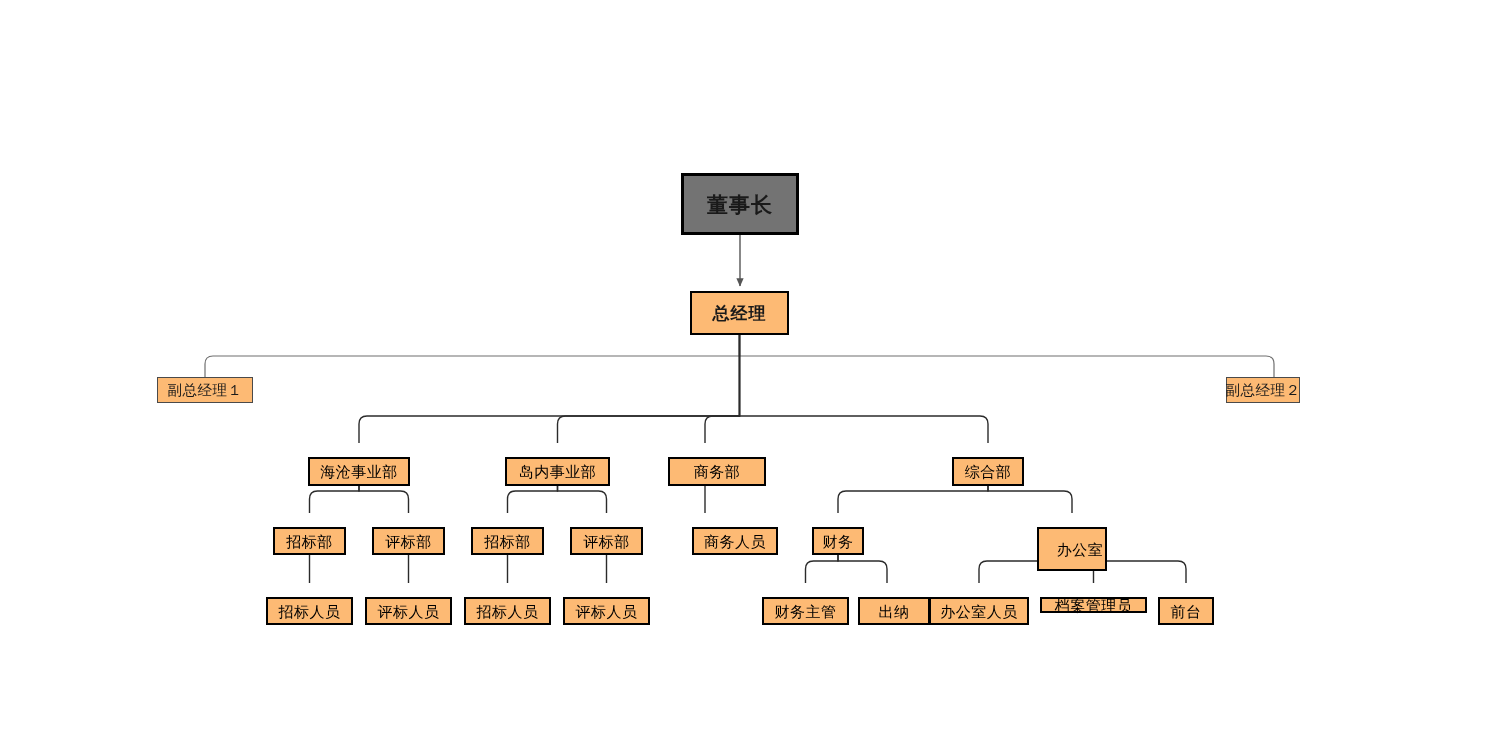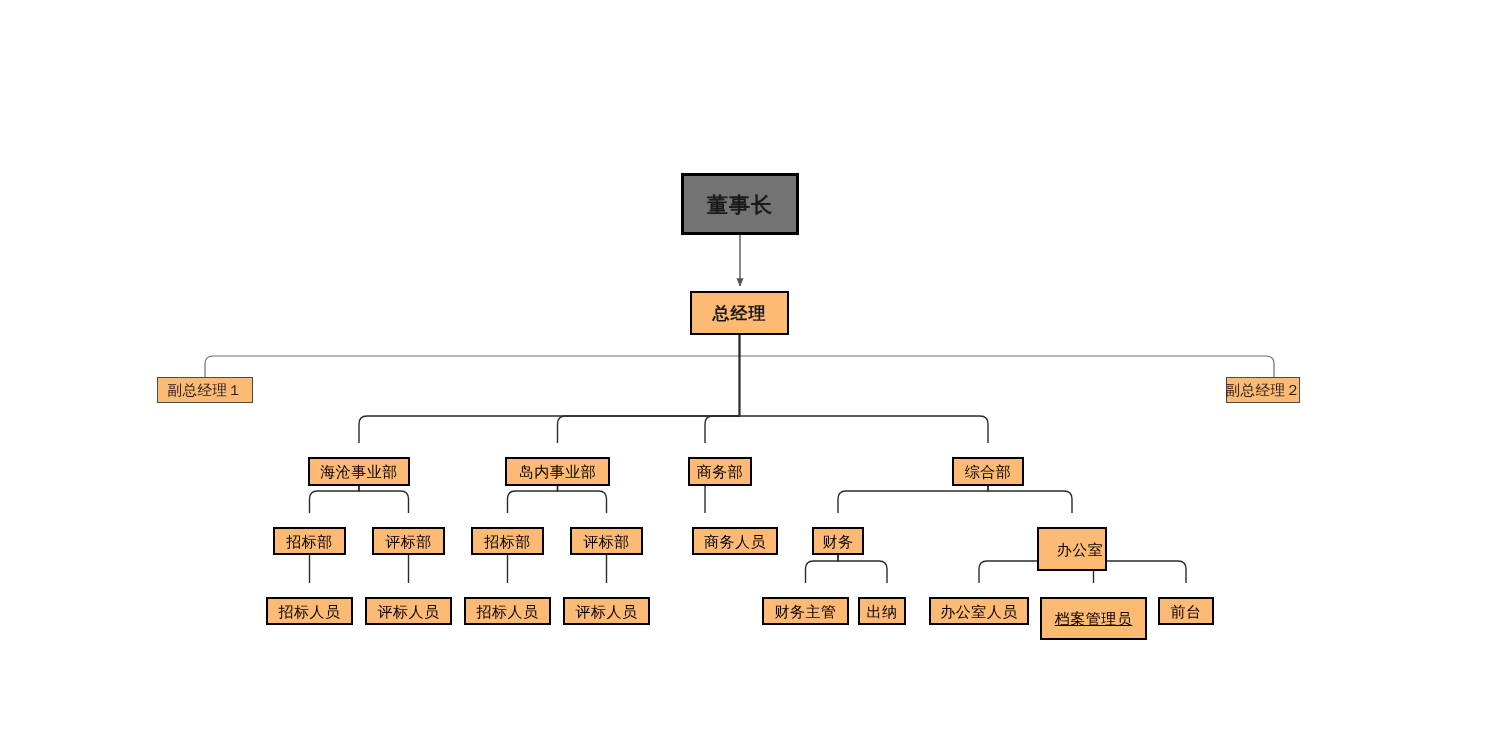--- a/index.html
+++ b/index.html
@@ -98,32 +98,32 @@
         <path d="M 1072 541 L 1072 561 L 1178 561 Q 1186 561 1186 569 L 1186 583" fill="none" stroke="#2b2b2b" stroke-width="1.4"></path>
       </g>
   </svg>
   <div id="nodes">
       <div class="node root" style="left: 681px; top: 173px; width: 118px; height: 62px;">董事长</div>
       <div class="node gm" style="left: 690px; top: 291px; width: 99px; height: 44px;">总经理</div>
       <div class="node thin" style="left: 157px; top: 377px; width: 96px; height: 26px;">副总经理１</div>
       <div class="node thin" style="left: 1226px; top: 377px; width: 74px; height: 26px;">副总经理２</div>
       <div class="node strong" style="left: 308px; top: 443px; width: 102px; height: 29px;">海沧事业部</div>
       <div class="node strong" style="left: 505px; top: 443px; width: 105px; height: 29px;">岛内事业部</div>
-      <div class="node strong" style="left: 688px; top: 443px; width: 64px; height: 29px;">商务部</div>
+      <div class="node strong" style="left: 668px; top: 443px; width: 98px; height: 29px;">商务部</div>
       <div class="node strong" style="left: 952px; top: 443px; width: 72px; height: 29px;">综合部</div>
       <div class="node strong" style="left: 273px; top: 513px; width: 73px; height: 28px;">招标部</div>
       <div class="node strong" style="left: 372px; top: 513px; width: 73px; height: 28px;">评标部</div>
       <div class="node strong" style="left: 471px; top: 513px; width: 73px; height: 28px;">招标部</div>
       <div class="node strong" style="left: 570px; top: 513px; width: 73px; height: 28px;">评标部</div>
       <div class="node strong" style="left: 692px; top: 513px; width: 86px; height: 28px;">商务人员</div>
       <div class="node strong" style="left: 812px; top: 513px; width: 52px; height: 28px;">财务</div>
       <div class="node strong" style="left: 1037px; top: 513px; width: 70px; height: 44px; padding-left: 16px;">办公室</div>
       <div class="node strong" style="left: 266px; top: 583px; width: 87px; height: 28px;">招标人员</div>
       <div class="node strong" style="left: 365px; top: 583px; width: 87px; height: 28px;">评标人员</div>
       <div class="node strong" style="left: 464px; top: 583px; width: 87px; height: 28px;">招标人员</div>
       <div class="node strong" style="left: 563px; top: 583px; width: 87px; height: 28px;">评标人员</div>
       <div class="node strong" style="left: 762px; top: 583px; width: 87px; height: 28px;">财务主管</div>
-      <div class="node strong" style="left: 858px; top: 583px; width: 48px; height: 28px;">出纳</div>
+      <div class="node strong" style="left: 858px; top: 583px; width: 72px; height: 28px;">出纳</div>
       <div class="node strong" style="left: 929px; top: 583px; width: 100px; height: 28px;">办公室人员</div>
-      <div class="node strong" style="left: 1040px; top: 583px; width: 107px; height: 43px; text-decoration: underline;">档案管理员</div>
+      <div class="node strong" style="left: 1040px; top: 583px; width: 107px; height: 16px; text-decoration: underline;">档案管理员</div>
       <div class="node strong" style="left: 1158px; top: 583px; width: 56px; height: 28px;">前台</div>
     </div>
 </div>
 
 </body></html>

